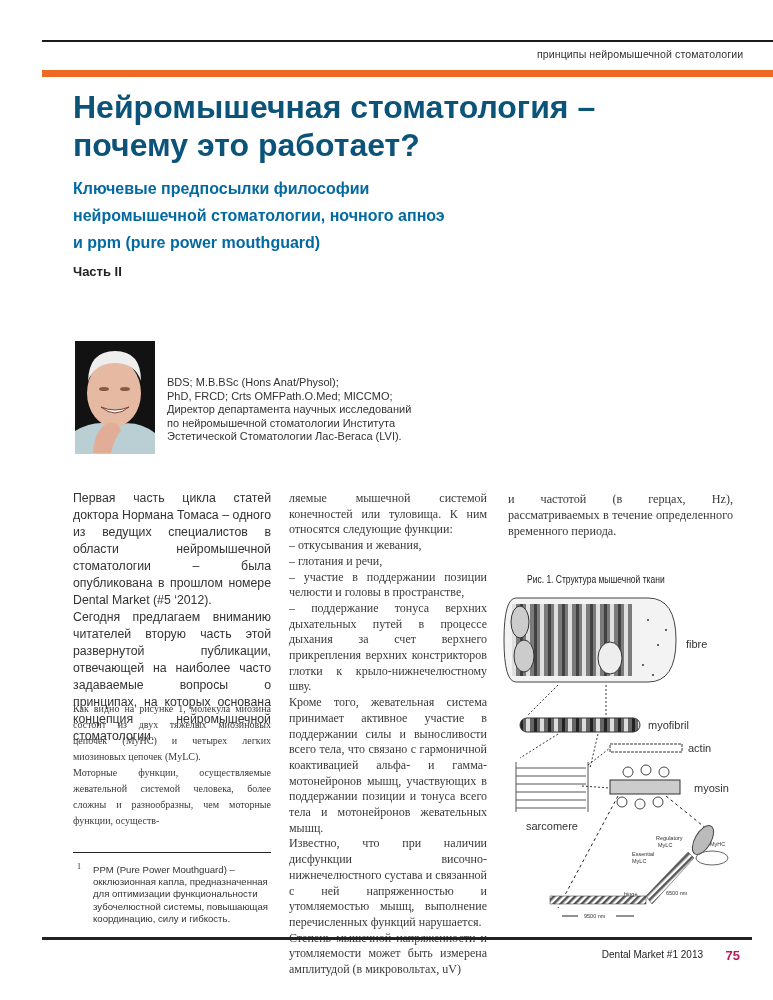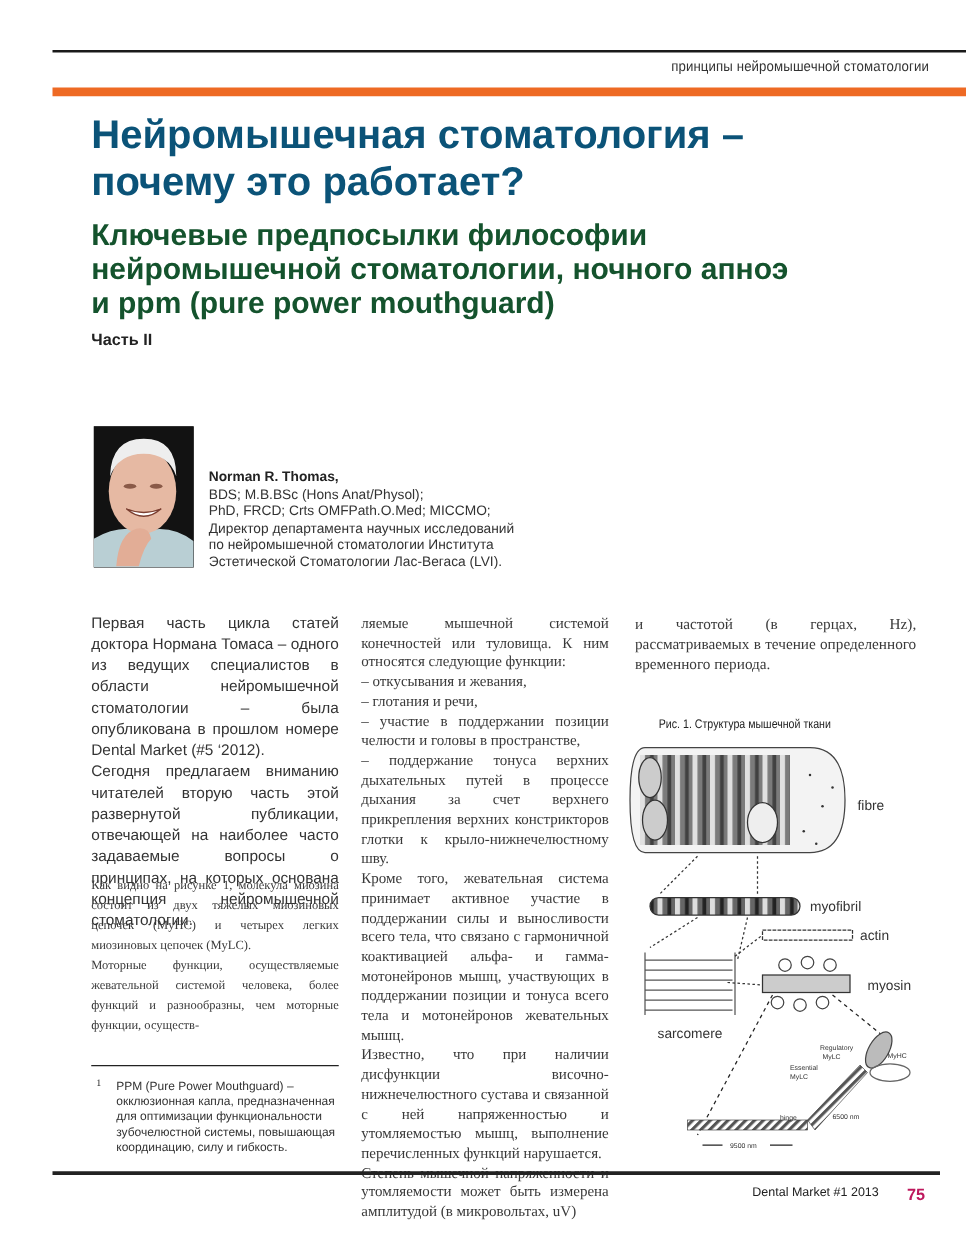--- a/index.html
+++ b/index.html
@@ -4,21 +4,21 @@
 <style>
   html, body { margin: 0; padding: 0; background: #ffffff; }
   body { width: 773px; height: 1000px; position: relative; overflow: hidden;
          font-family: "Liberation Sans", sans-serif; color: #2a2a2a; }
   .abs { position: absolute; }
   .top-rule { left: 42px; top: 40px; width: 731px; height: 2px; background: #1a1a1a; }
   .section-tag { right: 30px; top: 48px; font-size: 11.5px; color: #333; letter-spacing: 0.1px;
                  font-family: "Liberation Sans", sans-serif; transform: scaleX(0.92); transform-origin: right; }
   .orange-bar { left: 42px; top: 70px; width: 731px; height: 7px; background: #ee6a24; }
   .title { left: 73px; top: 88px; width: 640px; font-size: 32px; line-height: 38px; font-weight: bold; color: #0b5378; }
-  .subtitle { left: 73px; top: 175px; width: 600px; font-size: 24px; line-height: 27px; font-weight: bold; color: #14532d; }
+  .subtitle { left: 73px; top: 175px; width: 600px; font-size: 16px; line-height: 27px; font-weight: bold; color: #0369a1; }
   .part { left: 73px; top: 264px; font-size: 13px; font-weight: bold; color: #222; }
   .photo { left: 75px; top: 341px; width: 80px; height: 113px; background: #111; overflow: hidden; }
   .author-block { left: 167px; top: 376px; width: 300px; font-size: 11px; line-height: 13.5px; color: #333; }
   .author-name { font-weight: bold; color: #222; }
   .col { font-size: 11.2px; line-height: 15.5px; text-align: justify; }
   .sans { font-family: "Liberation Sans", sans-serif; font-size: 12.3px; line-height: 17px; color: #333; }
   .serif { font-family: "Liberation Serif", serif; color: #3a3a3a; }
   .col p { margin: 0; }
   .col1a { left: 73px; top: 490px; width: 198px; }
   .col1b { left: 73px; top: 701px; width: 198px; font-size: 10px; line-height: 16px; }
@@ -61,36 +61,35 @@
     <ellipse cx="39" cy="52" rx="27" ry="34" fill="#e6b9a3"></ellipse>
     <path d="M13 40 Q14 10 40 10 Q66 10 66 40 Q60 22 40 22 Q20 22 13 40 Z" fill="#eeeeee"></path>
     <ellipse cx="29" cy="48" rx="5" ry="2" fill="#8a5a48"></ellipse>
     <ellipse cx="50" cy="48" rx="5" ry="2" fill="#8a5a48"></ellipse>
     <path d="M26 66 Q40 78 54 66 Q40 72 26 66 Z" fill="#ffffff" stroke="#7a3e30" stroke-width="1"></path>
     <path d="M18 112 Q20 86 34 82 Q44 80 46 90 Q40 96 36 112 Z" fill="#e2ad96"></path>
   </svg>
 </div>
 
 <div class="abs author-block">
-  <div class="author-name">Norman R. Thomas,</div>
   <div>BDS; M.B.BSc (Hons Anat/Physol);</div>
   <div>PhD, FRCD; Crts OMFPath.O.Med; MICCMO;</div>
   <div>Директор департамента научных исследований</div>
   <div>по нейромышечной стоматологии Института</div>
   <div>Эстетической Стоматологии Лас-Вегаса (LVI).</div>
 </div>
 
 <div class="abs col sans col1a">
   <p>Первая часть цикла статей доктора Нормана Томаса – одного из ведущих специалистов в области нейромышечной стоматологии – была опубликована в прошлом номере Dental Market (#5 ‘2012).</p>
   <p>Сегодня предлагаем вниманию читателей вторую часть этой развернутой публикации, отвечающей на наиболее часто задаваемые вопросы о принципах, на которых основана концепция нейромышечной стоматологии.</p>
 </div>
 
 <div class="abs col serif col1b">
   <p>Как видно на рисунке 1, молекула миозина состоит из двух тяжелых миозиновых цепочек (MyHC) и четырех легких миозиновых цепочек (MyLC).</p>
-  <p>Моторные функции, осуществляемые жевательной системой человека, более функций и разнообразны, чем моторные функции, осуществ-</p>
+  <p>Моторные функции, осуществляемые жевательной системой человека, более сложны и разнообразны, чем моторные функции, осуществ-</p>
 </div>
 
 <div class="abs footnote-rule"></div>
 <div class="abs footnote-num">1</div>
 <div class="abs footnote">PPM (Pure Power Mouthguard) – окклюзионная капла, предназначенная для оптимизации функциональности зубочелюстной системы, повышающая координацию, силу и гибкость.</div>
 
 <div class="abs col serif col2">
   <p>ляемые мышечной системой конечностей или туловища. К ним относятся следующие функции:</p>
   <p>– откусывания и жевания,</p>
   <p>– глотания и речи,</p>

